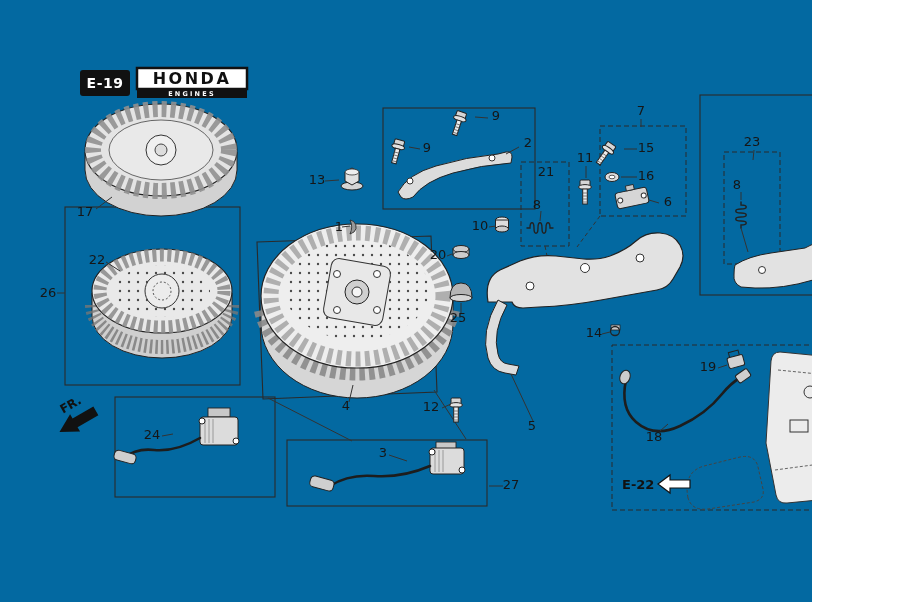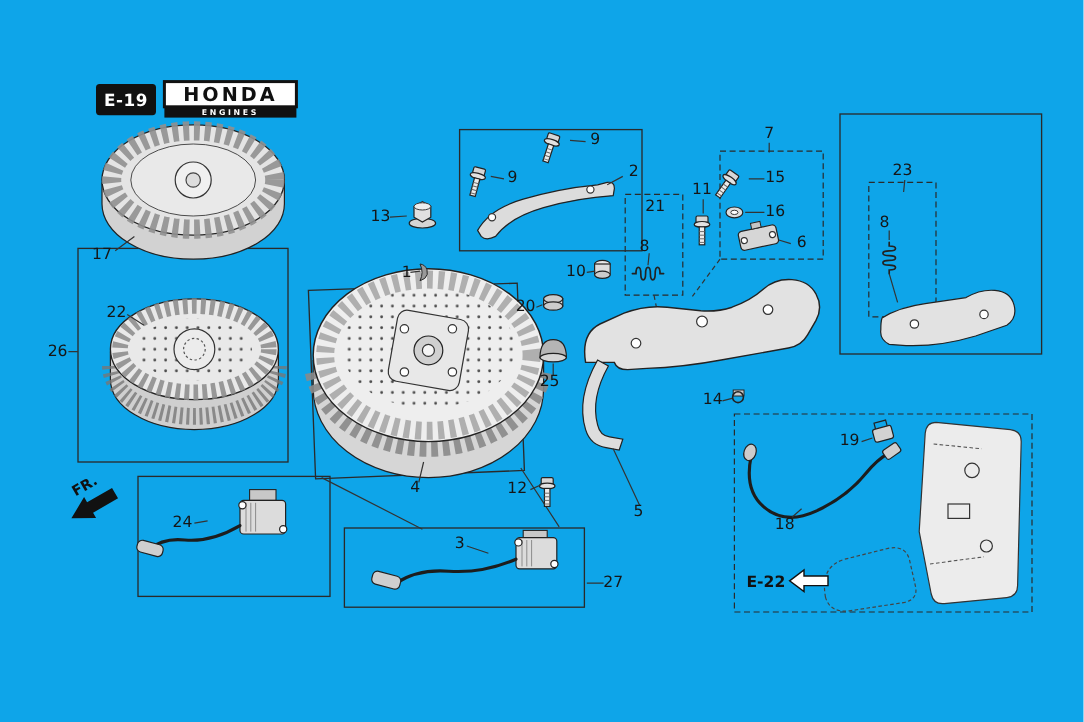--- a/index.html
+++ b/index.html
@@ -1,16 +1,16 @@
 <!DOCTYPE html>
 <html><head>
 <meta charset="utf-8">
 <style>
   html,body{margin:0;padding:0;background:#ffffff;}
-  .stage{position:relative;width:903px;height:602px;background:#0ea5e9;
+  .stage{position:relative;width:812px;height:602px;background:#0369a1;
          font-family:"DejaVu Sans",sans-serif;overflow:hidden;}
   svg{display:block;}
   .lbl{font-size:13px;fill:#161616;}
   .badge-text{font-size:14px;font-weight:bold;fill:#ffffff;letter-spacing:.5px;}
   .brand-text{font-size:16px;font-weight:bold;fill:#101010;letter-spacing:2.5px;}
   .brand-sub{font-size:6.5px;font-weight:bold;fill:#ffffff;letter-spacing:2.2px;}
   .e22{font-size:13px;font-weight:bold;fill:#111;}
   .fr{font-size:12px;font-weight:bold;fill:#111;}
   .box{stroke:#2a2a2a;stroke-width:1.1;fill:none;}
   .dbox{stroke:#2a2a2a;stroke-width:1;fill:none;stroke-dasharray:5 3;}

